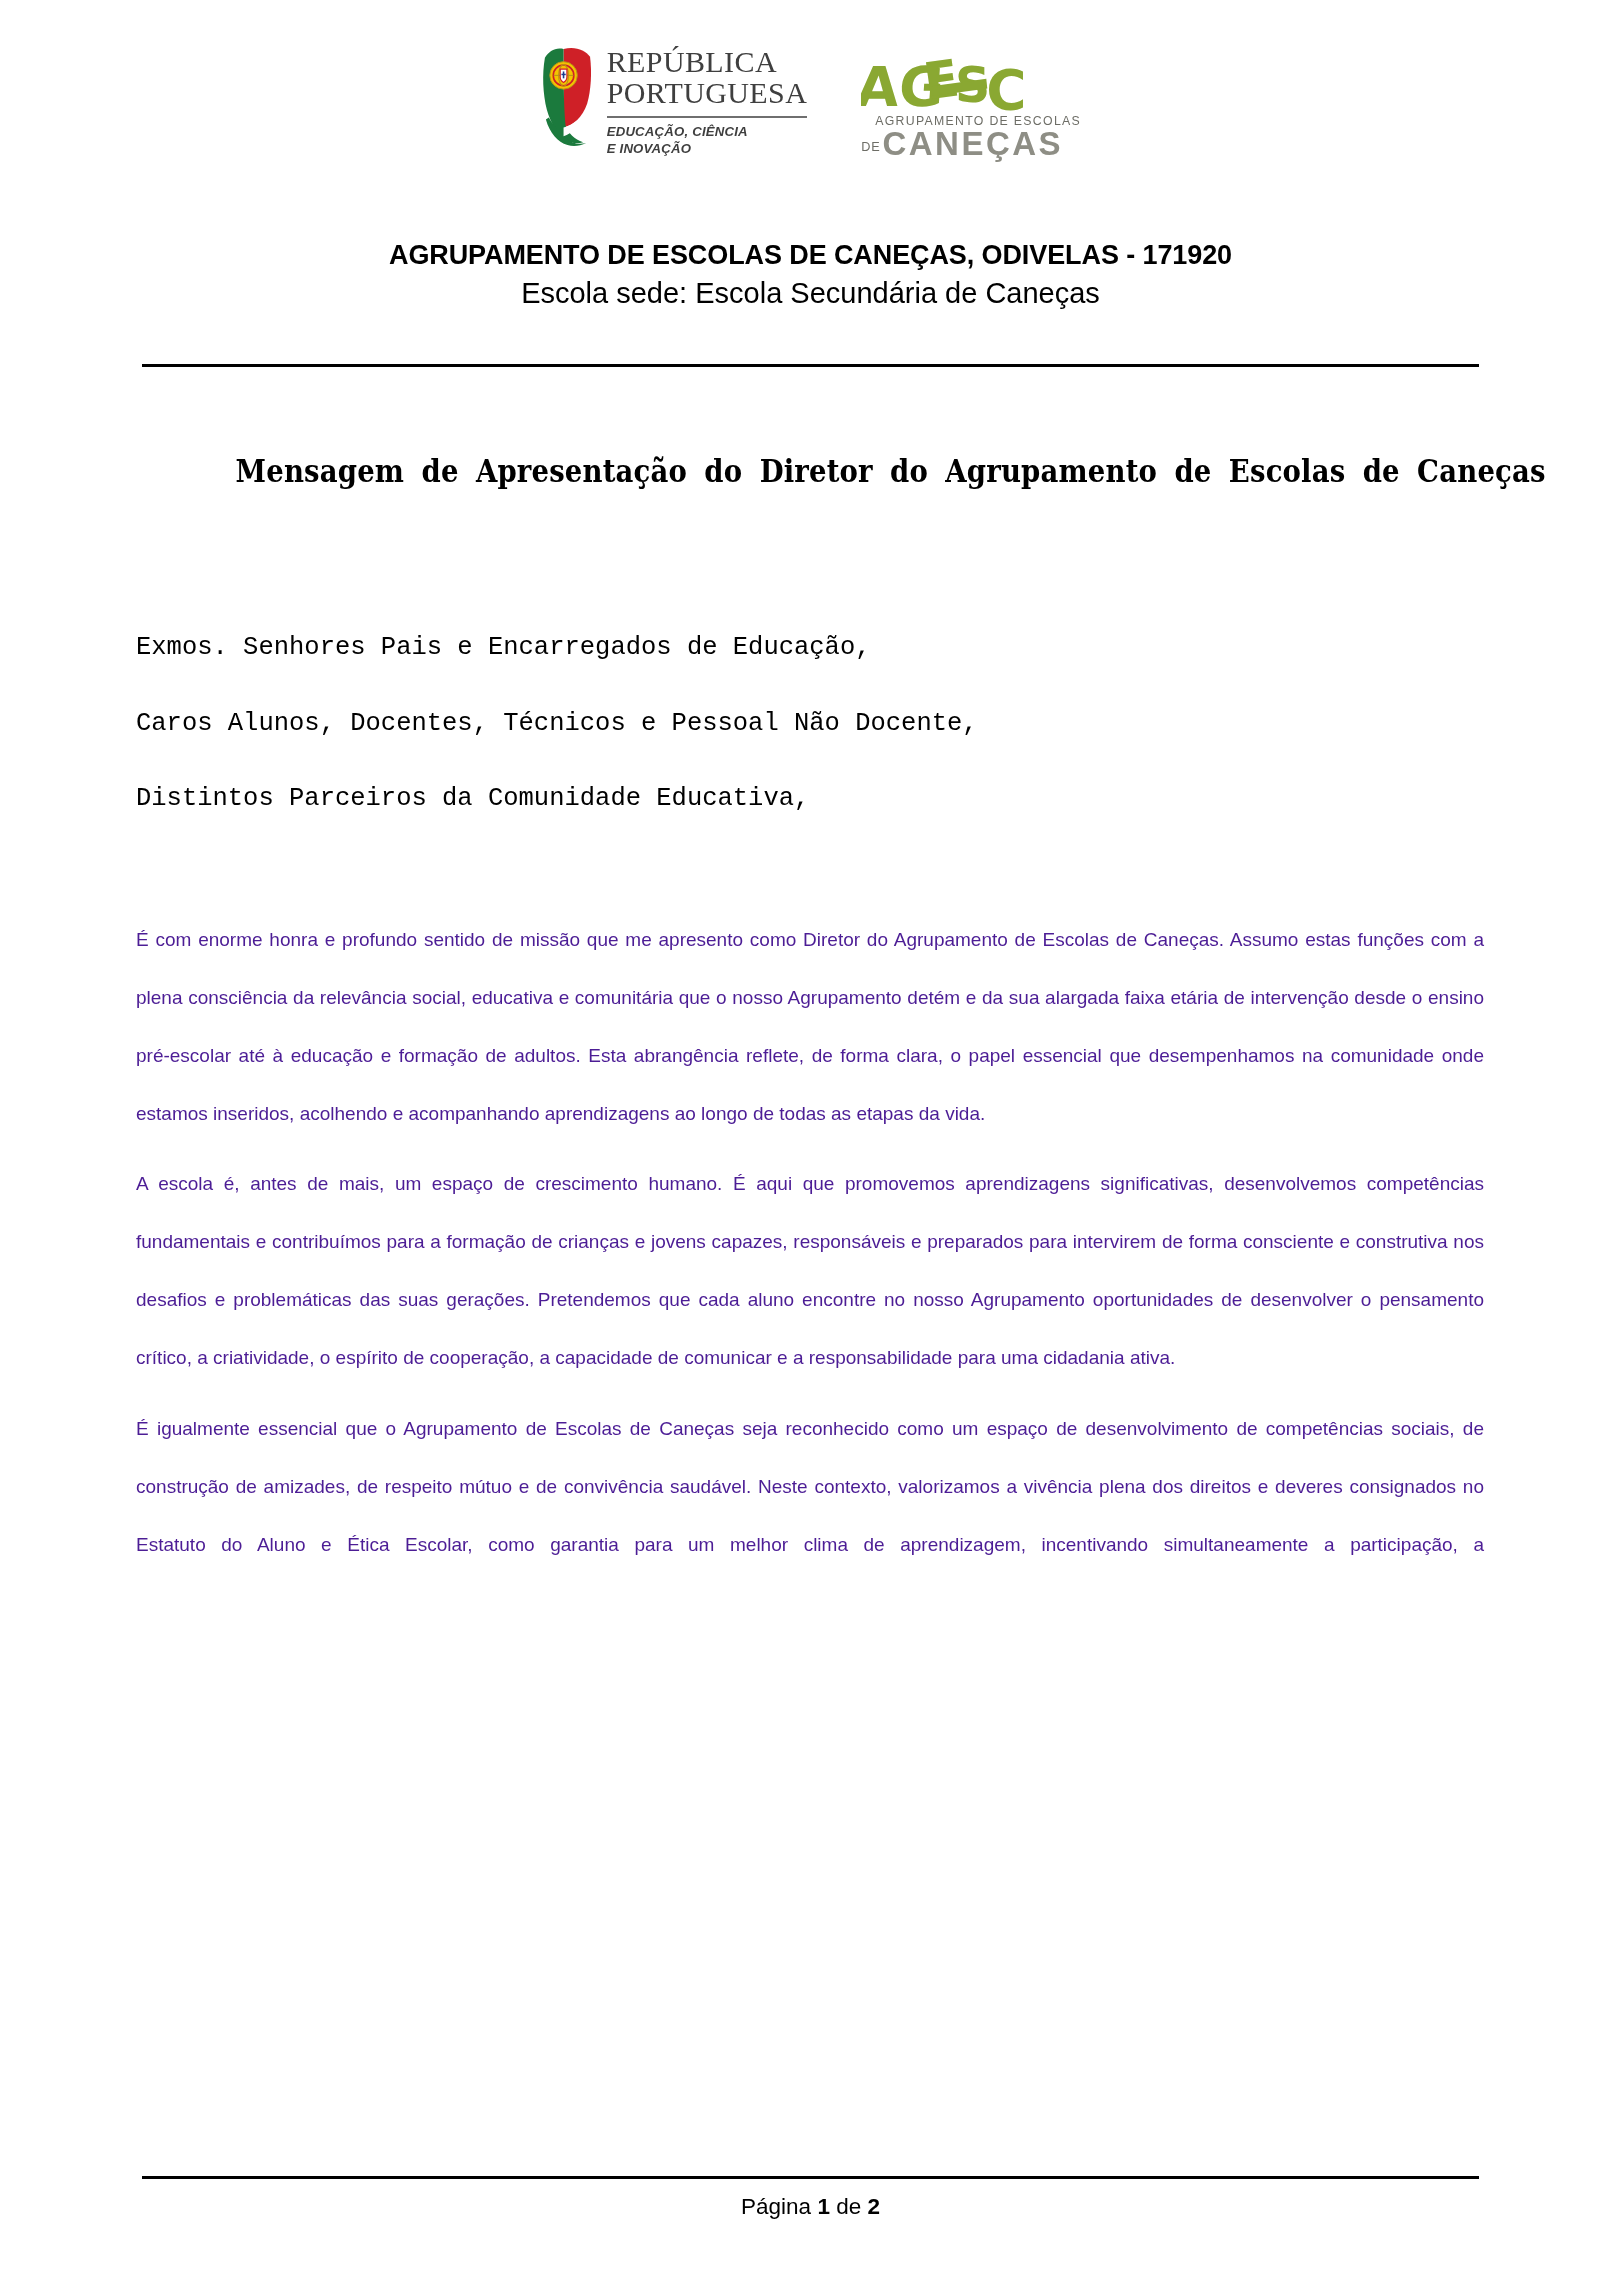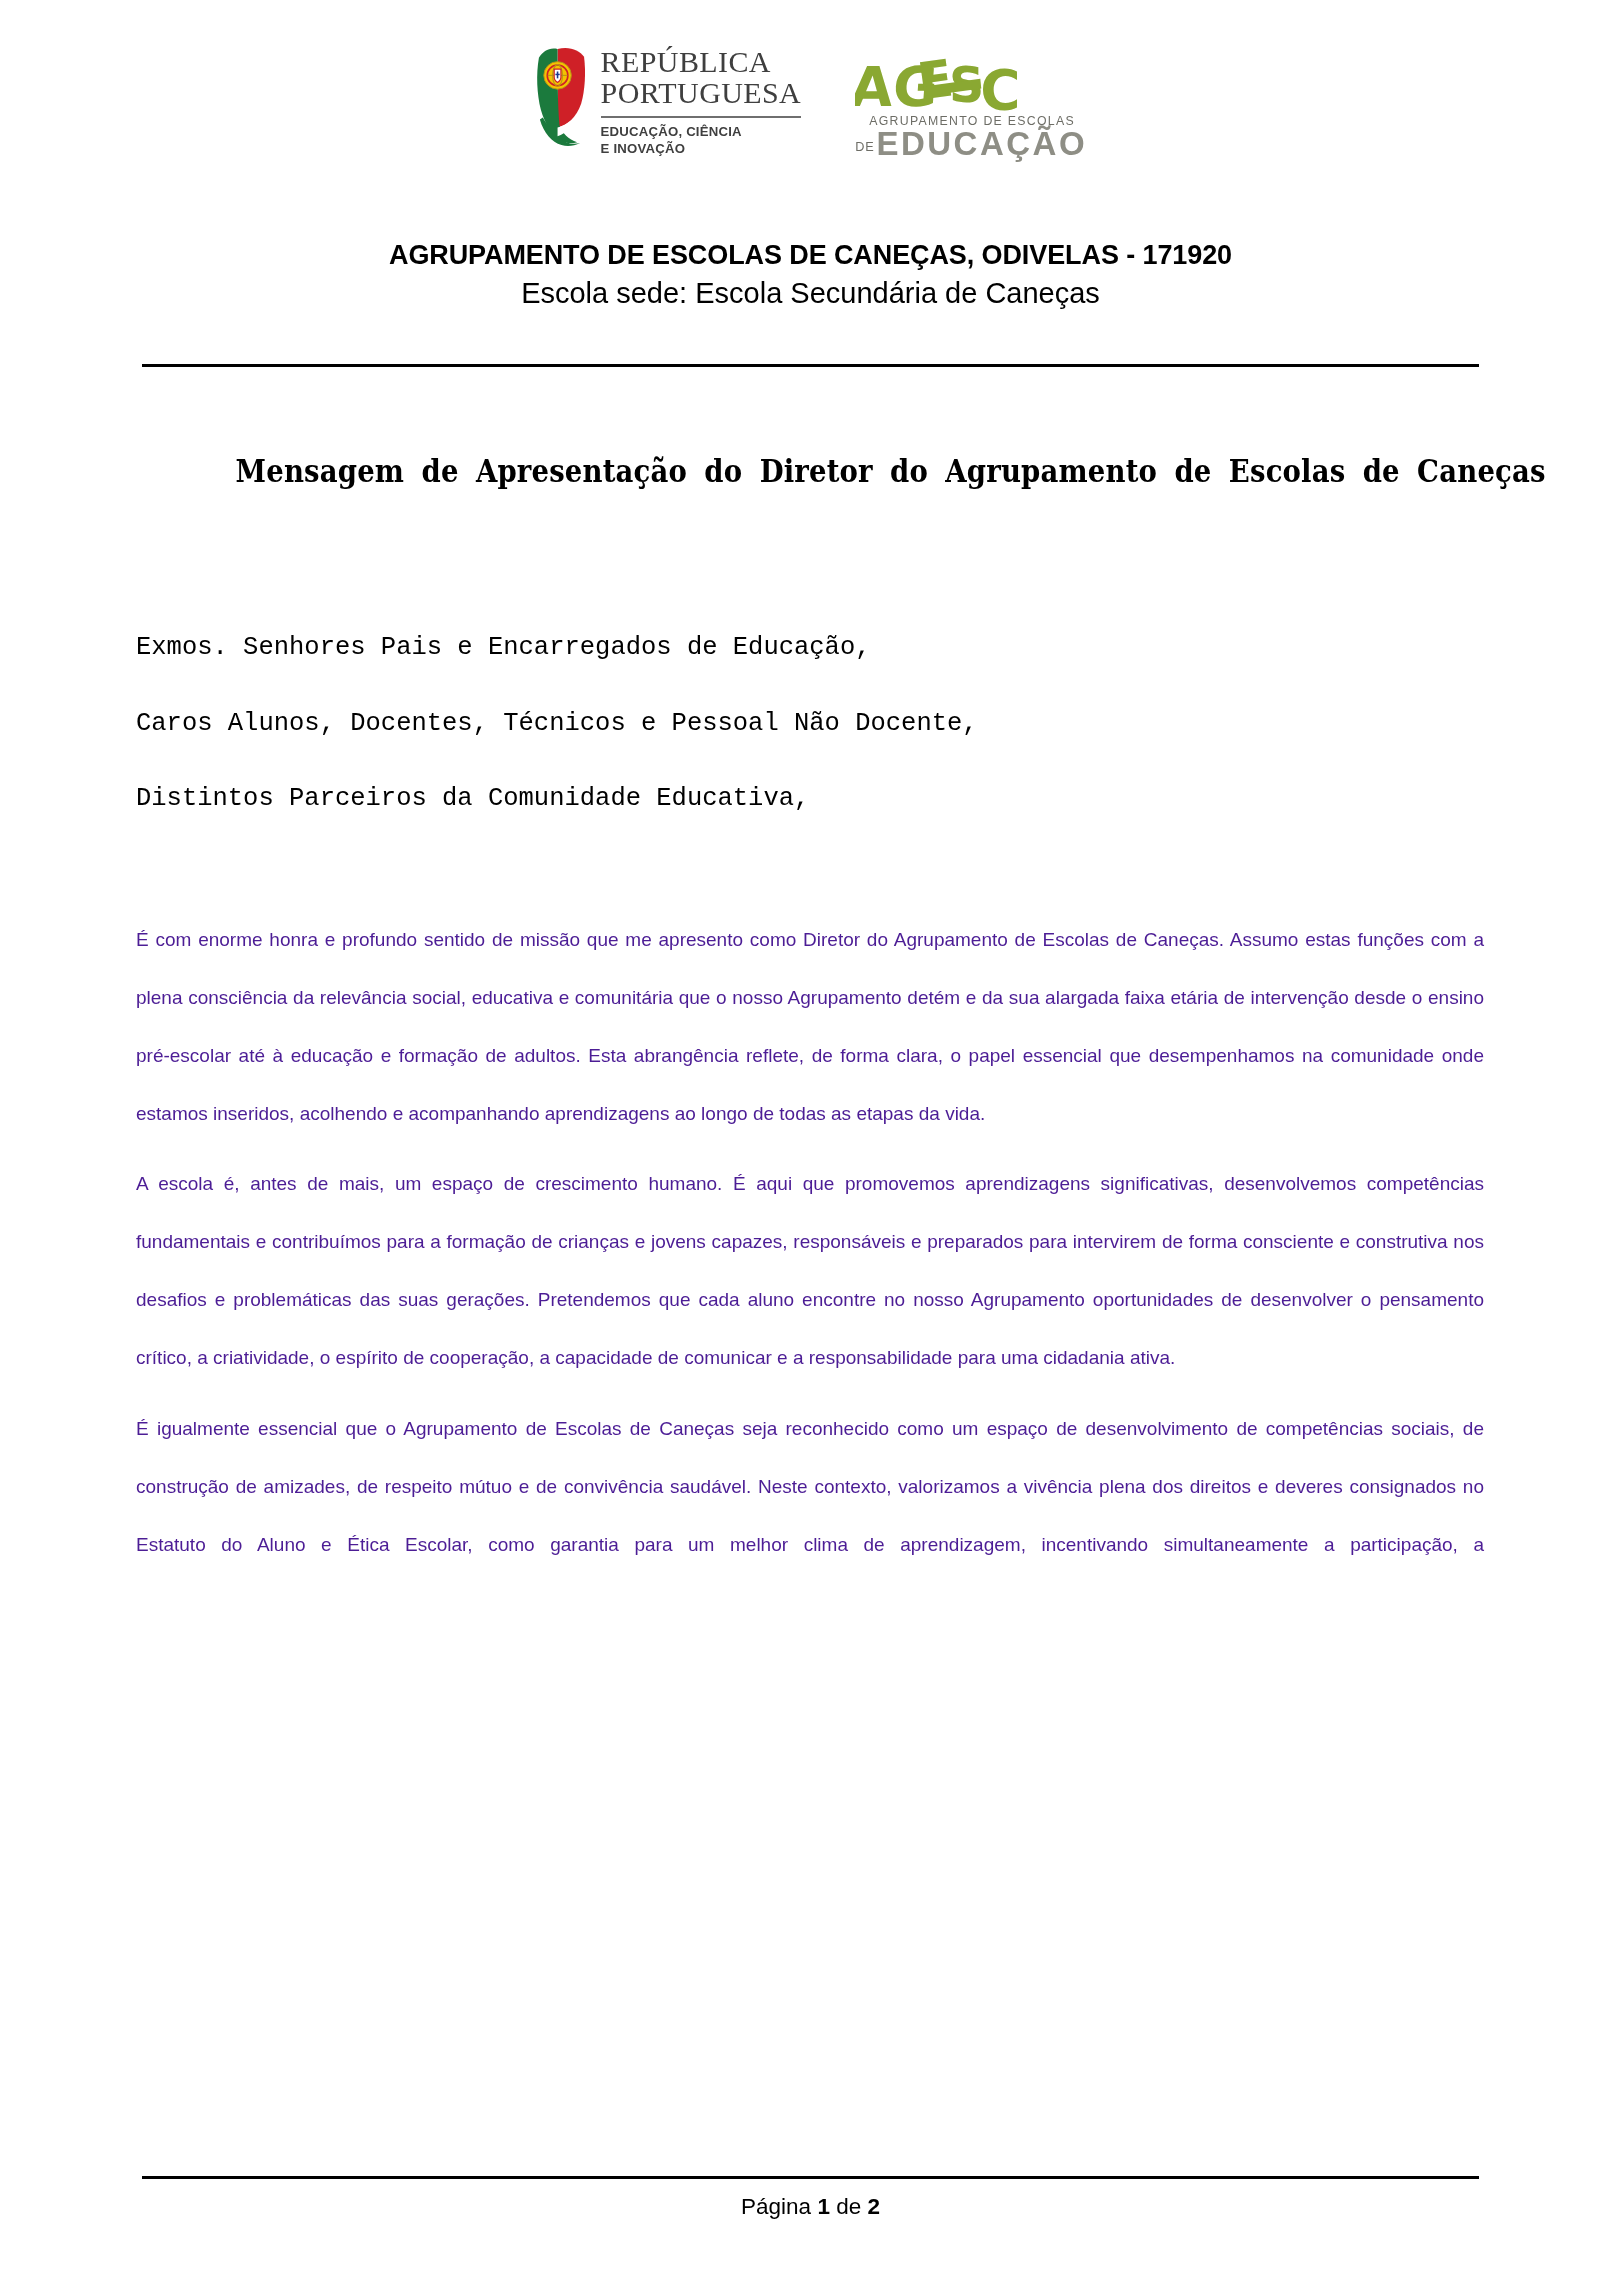--- a/index.html
+++ b/index.html
@@ -60,20 +60,21 @@
     margin: 6.9px 0 6.9px 0;
   }
   .rp-sub {
     font-family: "Liberation Sans", sans-serif;
     font-weight: bold;
     font-size: 13.2px;
     line-height: 1.28;
     letter-spacing: 0.2px;
     color: #3f3f3f;
     white-space: nowrap;
+    font-style: italic;
   }
 
   
   .ag-lockup {
     padding-top: 9.8px;
     display: flex;
     flex-direction: column;
     align-items: flex-start;
   }
   .ag-word { height: 63px; width: 186px; display: block; }
@@ -262,21 +263,21 @@
             <text x="66" y="44" font-size="52" transform="rotate(-8 92 40)">E</text>
             <text x="96" y="50" font-size="50">S</text>
             <text x="128" y="57" font-size="56">C</text>
             <path d="M70 34 L128 26 L129 36 L71 44 Z"></path>
           </g>
         </svg>
       </div>
       <div class="ag-line1">AGRUPAMENTO DE ESCOLAS</div>
       <div class="ag-line2row">
         <span class="ag-de">DE</span>
-        <span class="ag-canecas">EDUCAÇÃO</span>
+        <span class="ag-canecas">CANEÇAS</span>
       </div>
     </div>
 
   </div>
 
   <div class="header-text">
     <div class="hdr-line1">AGRUPAMENTO DE ESCOLAS DE CANEÇAS, ODIVELAS - 171920</div>
     <div class="hdr-line2">Escola sede: Escola Secundária de Caneças</div>
   </div>
   <div class="header-rule"></div>

